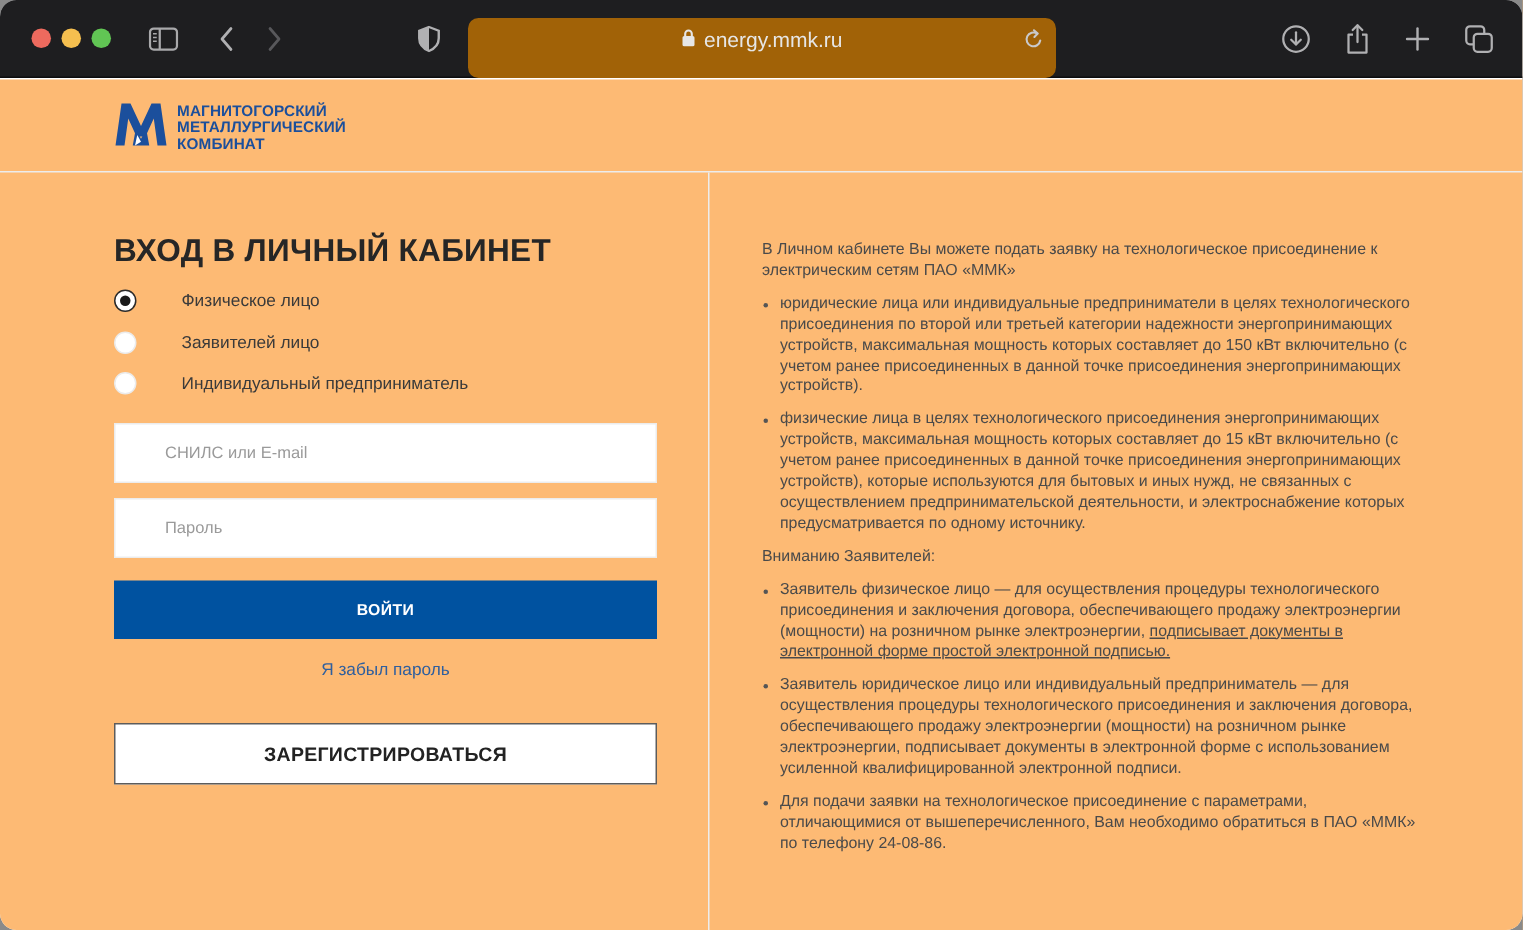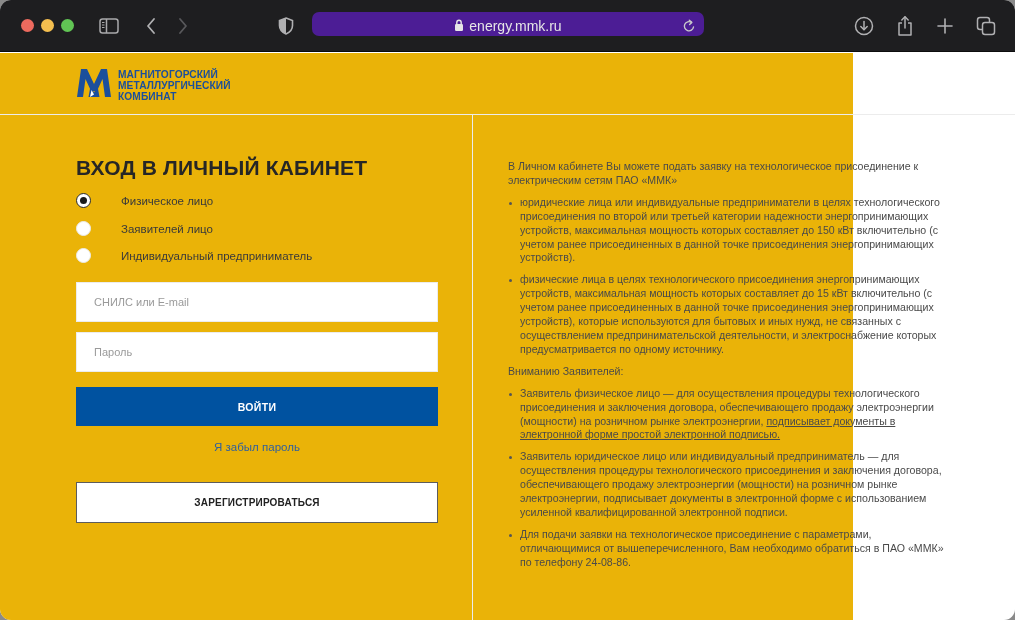--- a/index.html
+++ b/index.html
@@ -18,32 +18,32 @@
   }
   .traffic { position: absolute; top: 19px; width: 13px; height: 13px; border-radius: 50%; }
   .t-red { left: 21px; background: #ed6a5e; }
   .t-yellow { left: 41px; background: #f5bf4f; }
   .t-green { left: 61px; background: #61c554; }
 
   .tb-icon { position: absolute; top: 14px; height: 24px; display: flex; align-items: center; justify-content: center; }
   .tb-icon svg { display: block; }
 
   .addressbar {
-    position: absolute; left: 312px; top: 12px; width: 392px; height: 24px;
-    background: #4c1d95; border-radius: 7px;
+    position: absolute; left: 312px; top: 12px; width: 392px; height: 40px;
+    background: #a16207; border-radius: 7px;
   }
   .addr-text {
     position: absolute; left: 0; right: 0; top: 0; height: 28px;
     display: flex; align-items: center; justify-content: center;
     color: #e6e6e6; font-size: 14px; gap: 5px;
   }
   .reload { position: absolute; right: 8px; top: 6px; }
 
   
-  .page { position: absolute; left: 0; top: 53px; width: 853px; height: 567px; background: #eab308; }
+  .page { position: absolute; left: 0; top: 53px; width: 1015px; height: 567px; background: #fdba74; }
 
   .site-header { position: absolute; left: 0; top: 0; width: 1015px; height: 62px; border-bottom: 1px solid #ececec; }
   .logo { position: absolute; left: 76px; top: 15px; display: flex; align-items: center; gap: 6px; }
   .logo-text {
     color: #1b4f9c; font-weight: 700; font-size: 10.2px; line-height: 11px;
     letter-spacing: 0.1px; text-transform: uppercase;
   }
 
   .vdivider { position: absolute; left: 472px; top: 62px; width: 1px; height: 505px; background: #ececec; }
 
@@ -59,38 +59,38 @@
     display: flex; align-items: center; justify-content: center;
   }
   .radio.checked { border: 1.5px solid #2a2a2a; }
   .radio.checked .dot { width: 7px; height: 7px; border-radius: 50%; background: #1a1a1a; }
   .radio-label { margin-left: 16px; font-size: 11.5px; color: #3a3a3a; }
 
   .input {
     position: absolute; left: 0; width: 362px; height: 40px;
     border: 1px solid #ececec; background: #fff;
     font-family: "Liberation Sans", sans-serif; font-size: 11px; color: #333;
-    padding-left: 17px; outline: none;
+    padding-left: 33px; outline: none;
   }
   .input::placeholder { color: #9a9a9a; }
 
   .btn-login {
     position: absolute; left: 0; top: 272px; width: 362px; height: 39px;
     background: #0052a0; color: #fff; border: none; font-weight: 700;
     font-size: 10.5px; letter-spacing: 0.3px; cursor: pointer;
     font-family: "Liberation Sans", sans-serif;
   }
   .forgot {
     position: absolute; left: 0; top: 326px; width: 362px; text-align: center;
     color: #2f5f9e; font-size: 11.5px; text-decoration: none; cursor: pointer;
   }
   .btn-register {
     position: absolute; left: 0; top: 367px; width: 362px; height: 41px;
     background: #fff; color: #222; border: 1px solid #5c5c5c; font-weight: 700;
-    font-size: 10px; letter-spacing: 0.2px; cursor: pointer;
+    font-size: 13px; letter-spacing: 0.2px; cursor: pointer;
     font-family: "Liberation Sans", sans-serif;
   }
 
   
   .right {
     position: absolute; left: 508px; top: 107px; width: 440px;
     font-size: 10.6px; line-height: 13.9px; color: #4a4a4a;
   }
   .right p { margin-bottom: 8px; }
   .right ul { list-style: none; margin: 0 0 8px 0; }

